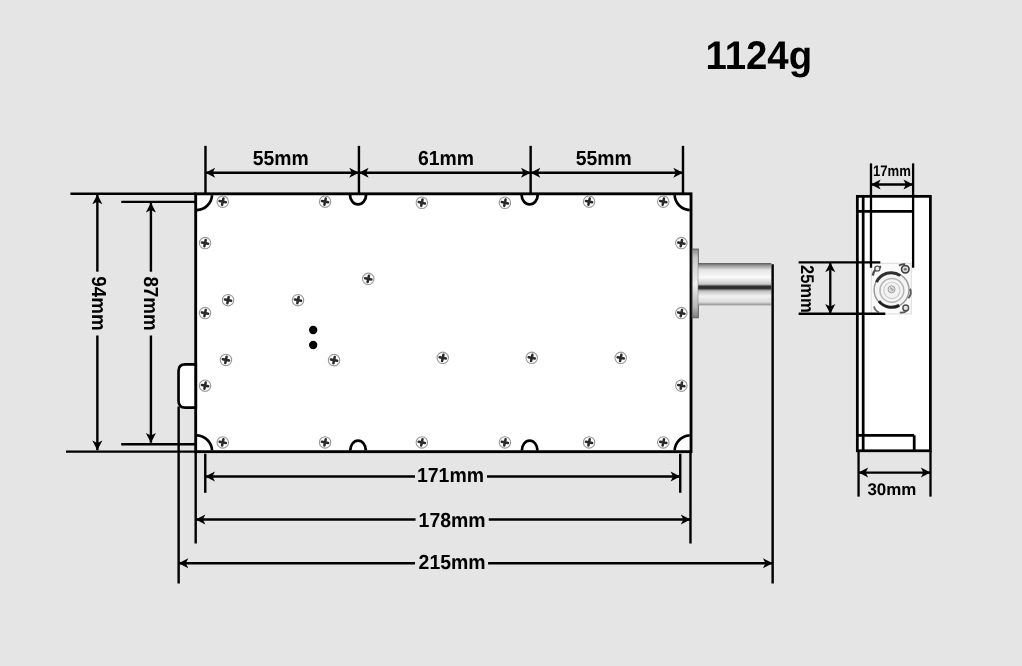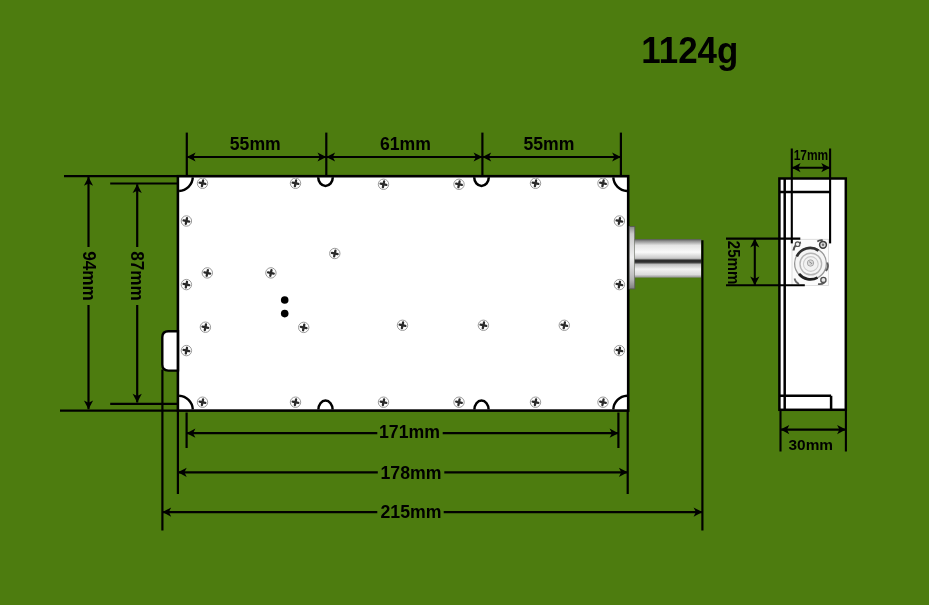--- a/index.html
+++ b/index.html
@@ -1,16 +1,16 @@
 <!DOCTYPE html>
 <html><head>
 <meta charset="utf-8">
 <style>
   html,body{margin:0;padding:0;background:#ffffff;}
-  #stage{position:relative;width:929px;height:605px;background:#4d7c0f;overflow:hidden;transform:translateZ(0);will-change:transform;}
+  #stage{position:relative;width:929px;height:605px;background:#e5e5e5;overflow:hidden;transform:translateZ(0);will-change:transform;}
   svg{position:absolute;left:0;top:0;}
   text{font-family:"Liberation Sans", sans-serif;font-weight:bold;fill:#000;}
 </style>
 </head>
 <body>
 <div id="stage">
 <svg width="929" height="605" viewBox="0 0 929 605">
 <defs>
   <g id="screw">
     <circle r="5.2" fill="#ffffff" stroke="#9a9a9a" stroke-width="1.0"></circle>

